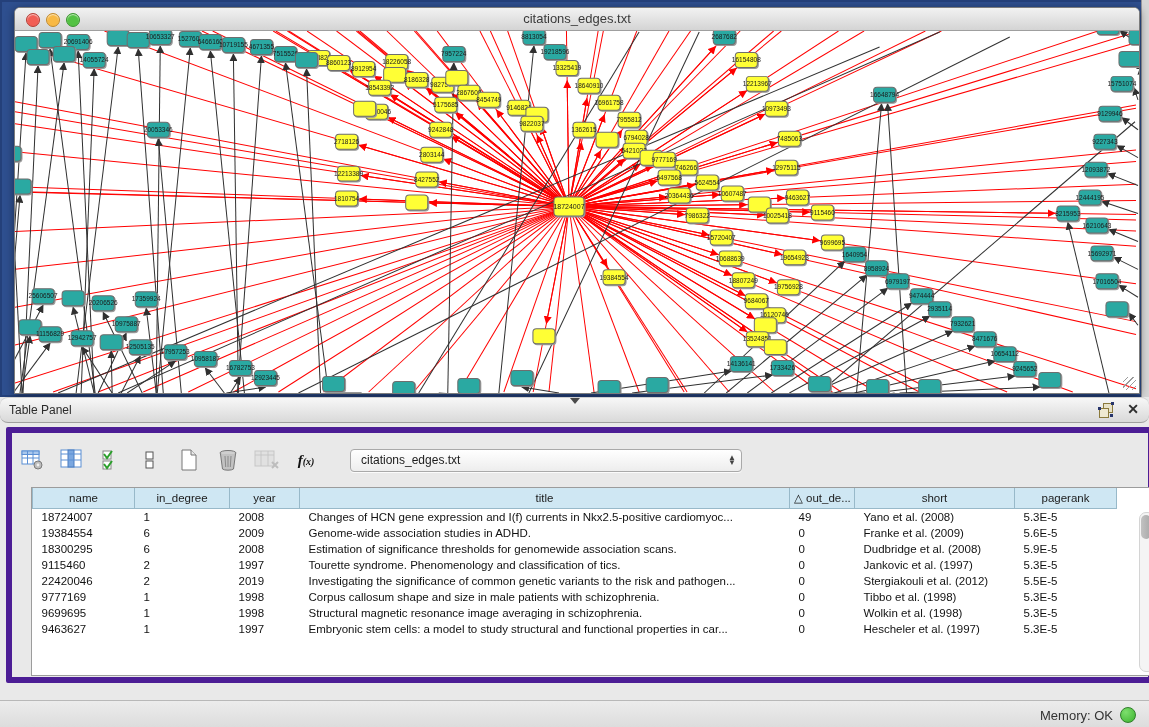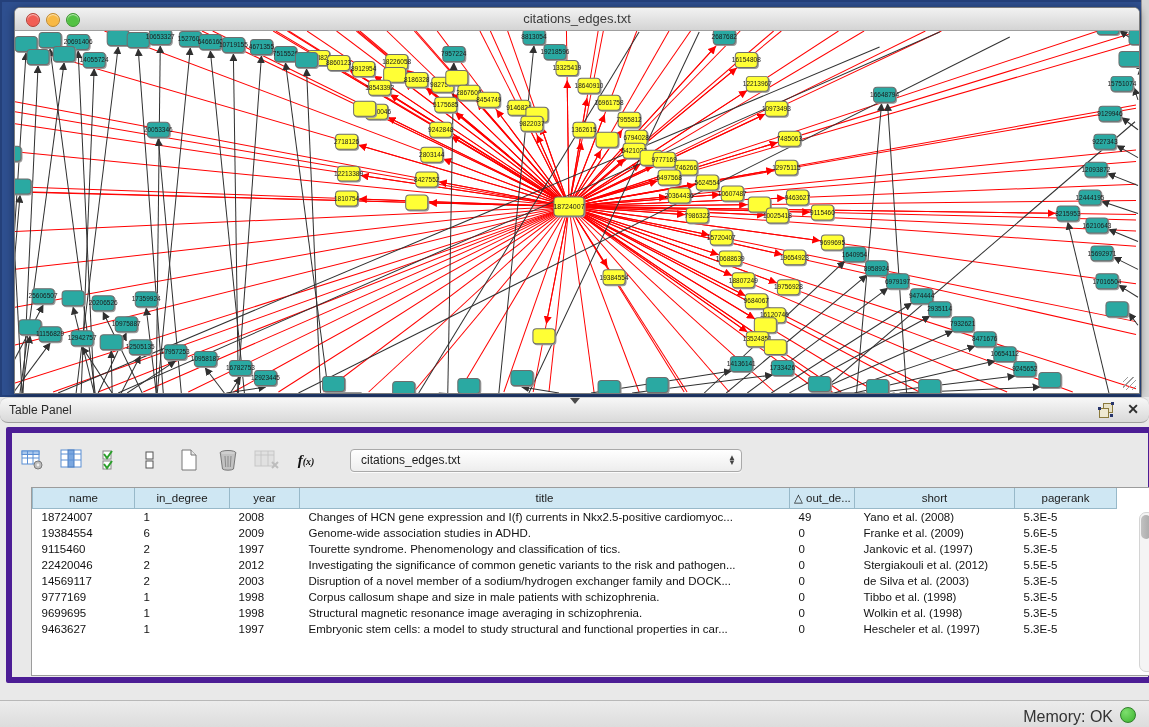--- a/index.html
+++ b/index.html
@@ -51,21 +51,21 @@
   .vscroll .thumb{position:absolute;left:1px;top:2px;width:10px;height:24px;background:linear-gradient(90deg,#c2c2c2,#a8a8a8);border-radius:6px;}
 
   .tabs-row{position:absolute;left:0;top:276px;width:100%;display:flex;justify-content:center;}
   .seg{display:flex;border:1px solid #8f8f8f;border-radius:5px;overflow:hidden;box-shadow:0 1px 0 rgba(255,255,255,.7);}
   .seg .tab{padding:3px 16px;font-size:12px;background:linear-gradient(#ffffff,#ececec);color:#111;border-left:1px solid #bdbdbd;cursor:pointer;}
   .seg .tab:first-child{border-left:none;}
   .seg .tab.sel{background:linear-gradient(#8a8a8a,#6a6a6a);color:#efefef;}
 
   
   .statusbar{position:absolute;left:0;top:700px;width:1149px;height:27px;background:linear-gradient(#ececec,#dcdcdc);border-top:1px solid #b8b8b8;}
-  .mem-label{position:absolute;right:36px;top:7px;font-size:16px;color:#333;}
+  .mem-label{position:absolute;right:36px;top:7px;font-size:13px;color:#333;}
   .mem-dot{position:absolute;right:13px;top:6px;width:14px;height:14px;border-radius:50%;border:1px solid #2f7f2a;background:radial-gradient(circle at 35% 30%,#7ddf6d,#3cb32f);}
 </style>
 </head>
 <body>
 
 <div class="screen">
 
   <div class="desktop">
     <div class="bg-sliver"></div>
     <div class="net-window">
@@ -676,45 +676,45 @@
               <tr>
                 <td>19384554</td>
                 <td>6</td>
                 <td>2009</td>
                 <td>Genome-wide association studies in ADHD.</td>
                 <td>0</td>
                 <td>Franke et al. (2009)</td>
                 <td>5.6E-5</td>
               </tr>
               <tr>
+                <td>18300295</td>
+                <td>6</td>
+                <td>2008</td>
+                <td>Estimation of significance thresholds for genomewide association scans.</td>
+                <td>0</td>
+                <td>Dudbridge et al. (2008)</td>
+                <td>5.9E-5</td>
+              </tr>
+              <tr>
                 <td>9115460</td>
                 <td>2</td>
                 <td>1997</td>
                 <td>Tourette syndrome. Phenomenology and classification of tics.</td>
                 <td>0</td>
                 <td>Jankovic et al. (1997)</td>
                 <td>5.3E-5</td>
               </tr>
               <tr>
                 <td>22420046</td>
                 <td>2</td>
-                <td>2012</td>
+                <td>2019</td>
                 <td>Investigating the significance of common genetic variants to the risk and pathogen...</td>
                 <td>0</td>
                 <td>Stergiakouli et al. (2012)</td>
                 <td>5.5E-5</td>
-              </tr>
-              <tr>
-                <td>14569117</td>
-                <td>2</td>
-                <td>2003</td>
-                <td>Disruption of a novel member of a sodium/hydrogen exchanger family and DOCK...</td>
-                <td>0</td>
-                <td>de Silva et al. (2003)</td>
-                <td>5.3E-5</td>
               </tr>
               <tr>
                 <td>9777169</td>
                 <td>1</td>
                 <td>1998</td>
                 <td>Corpus callosum shape and size in male patients with schizophrenia.</td>
                 <td>0</td>
                 <td>Tibbo et al. (1998)</td>
                 <td>5.3E-5</td>
               </tr>

